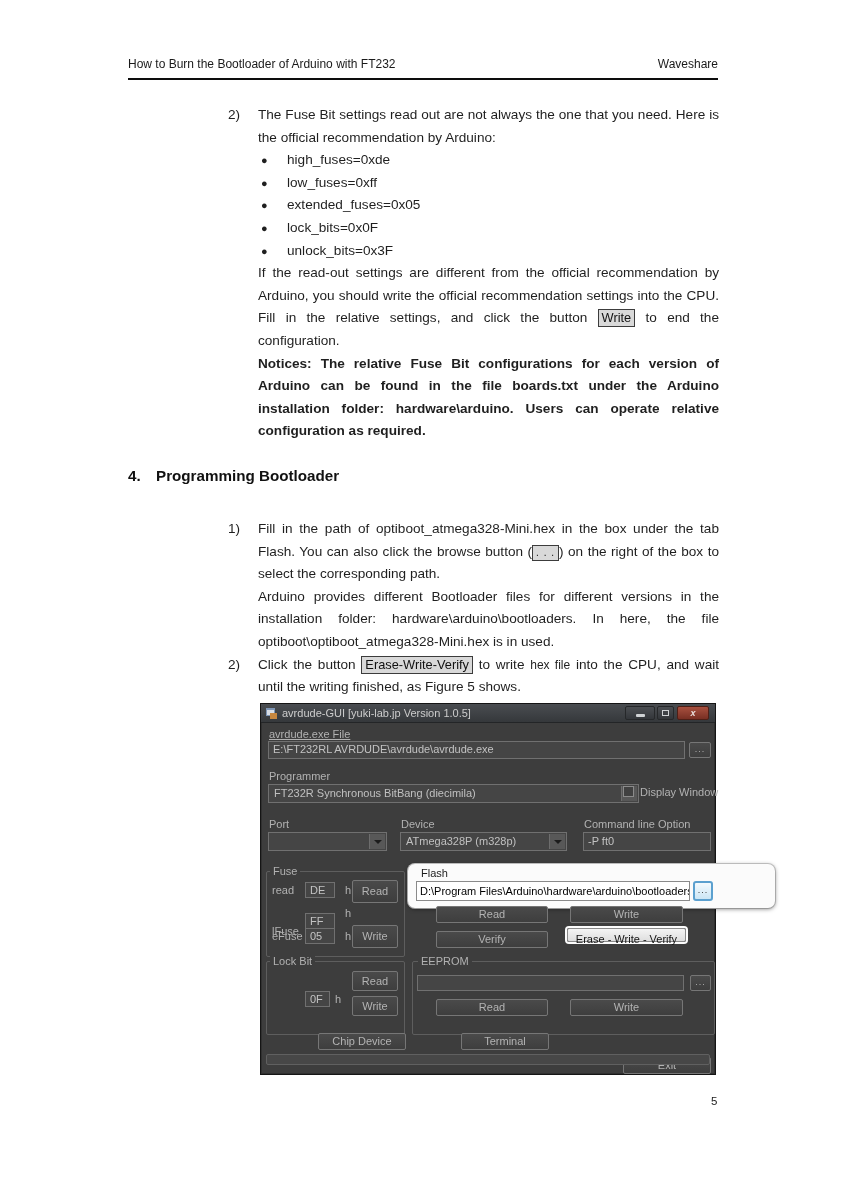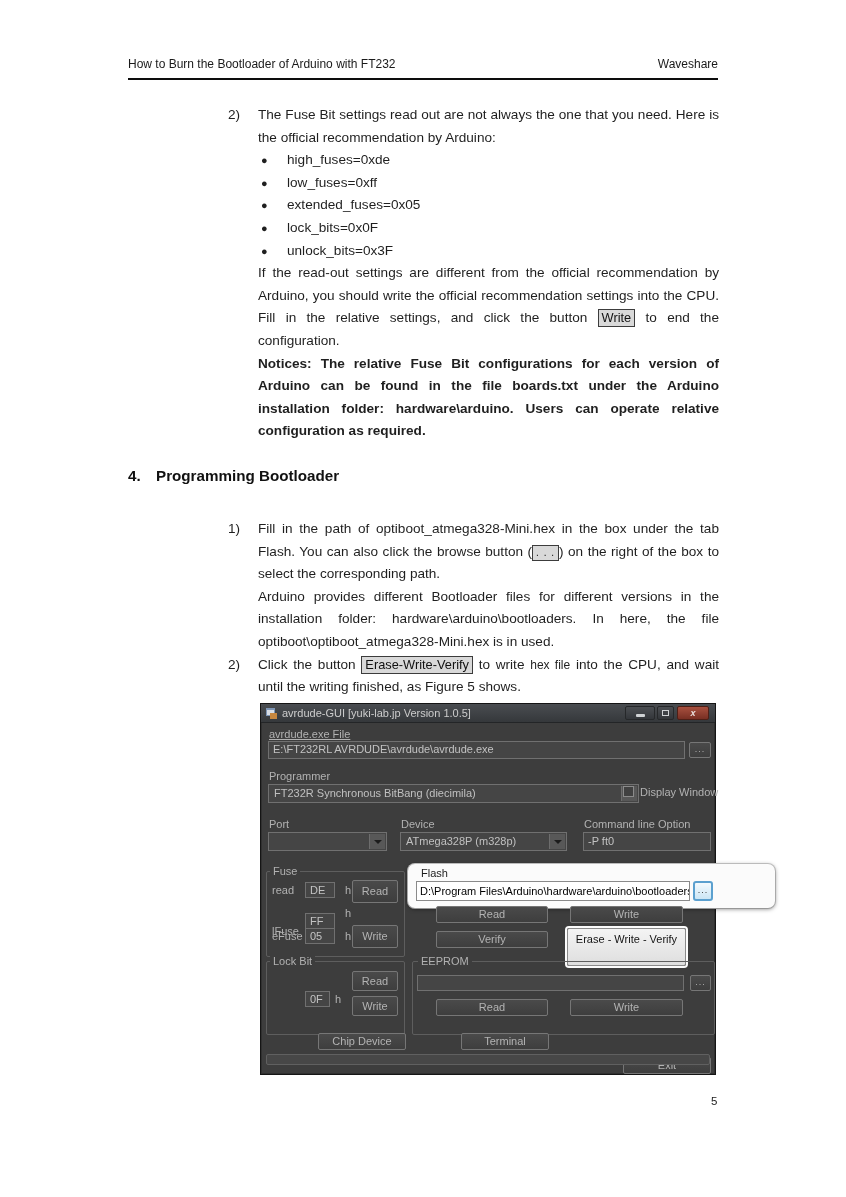--- a/index.html
+++ b/index.html
@@ -235,21 +235,21 @@
     <div class="btndark" style="left:91px;top:221px;width:46px;height:23px;line-height:21px;">Write</div>
 
     <div class="callout" style="left:147px;top:160px;width:367px;height:44px;">
       <span class="flabel">Flash</span>
       <span class="tb-flash">D:\Program Files\Arduino\hardware\arduino\bootloaders\opti</span>
       <span class="btn-flash-browse">...</span>
     </div>
     <div class="btndark" style="left:175px;top:202px;width:112px;height:17px;line-height:15px;">Read</div>
     <div class="btndark" style="left:309px;top:202px;width:113px;height:17px;line-height:15px;">Write</div>
     <div class="btndark" style="left:175px;top:227px;width:112px;height:17px;line-height:15px;">Verify</div>
-    <div class="btn-ewv" style="left:306px;top:224px;width:119px;height:38px;line-height:21px;">Erase - Write - Verify</div>
+    <div class="btn-ewv" style="left:306px;top:224px;width:119px;height:14px;line-height:21px;">Erase - Write - Verify</div>
 
     <div class="group" style="left:5px;top:257px;width:139px;height:74px;"></div>
     <div class="gtitle" style="left:9px;top:251px;">Lock Bit</div>
     <div class="btndark" style="left:91px;top:267px;width:46px;height:20px;line-height:18px;">Read</div>
     <div class="tbdark" style="left:44px;top:287px;width:25px;height:16px;line-height:14px;">0F</div>
     <div class="dlabel" style="left:74px;top:289px;">h</div>
     <div class="btndark" style="left:91px;top:292px;width:46px;height:20px;line-height:18px;">Write</div>
 
     <div class="group" style="left:151px;top:257px;width:303px;height:74px;"></div>
     <div class="gtitle" style="left:157px;top:251px;">EEPROM</div>

